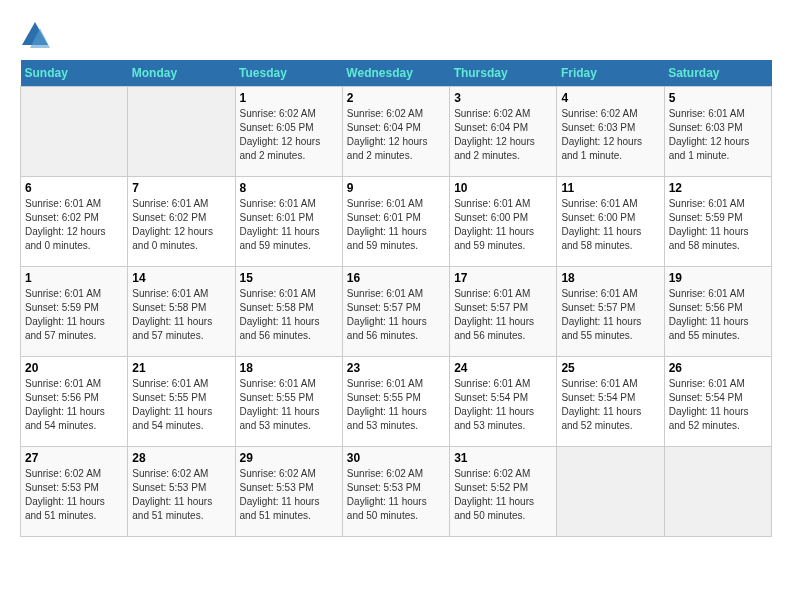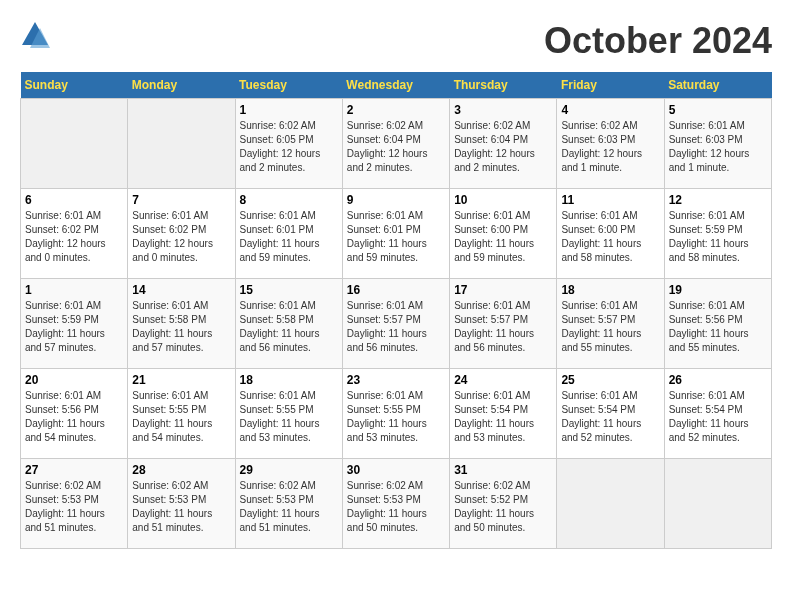--- a/index.html
+++ b/index.html
@@ -52,21 +52,21 @@
       font-size: 16px;
       color: #555;
     }
     table {
       width: 100%;
       border-collapse: collapse;
       font-size: 11px;
     }
     thead tr th {
       background-color: #2c6fad;
-      color: #fde047;
+      color: #5eead4;
       padding: 6px 4px;
       text-align: left;
       font-size: 12px;
       font-weight: bold;
     }
     tbody tr td {
       border: 1px solid #ccc;
       padding: 4px;
       vertical-align: top;
       min-height: 80px;
@@ -98,21 +98,20 @@
 <body>
 
 <div class="header">
   <div class="logo">
     <svg class="logo-icon" viewBox="0 0 30 30">
       <polygon points="15,2 28,25 2,25" fill="#2c6fad"></polygon>
       <polygon points="20,8 30,28 10,28" fill="#5a9fd4" opacity="0.6"></polygon>
     </svg>
   </div>
   <div class="title-section">
-    <div class="main-title">October 2024</div>
   </div>
 </div>
 
 <table>
   <thead>
     <tr>
     <th>Sunday</th>
         <th>Monday</th>
         <th>Tuesday</th>
         <th>Wednesday</th>

